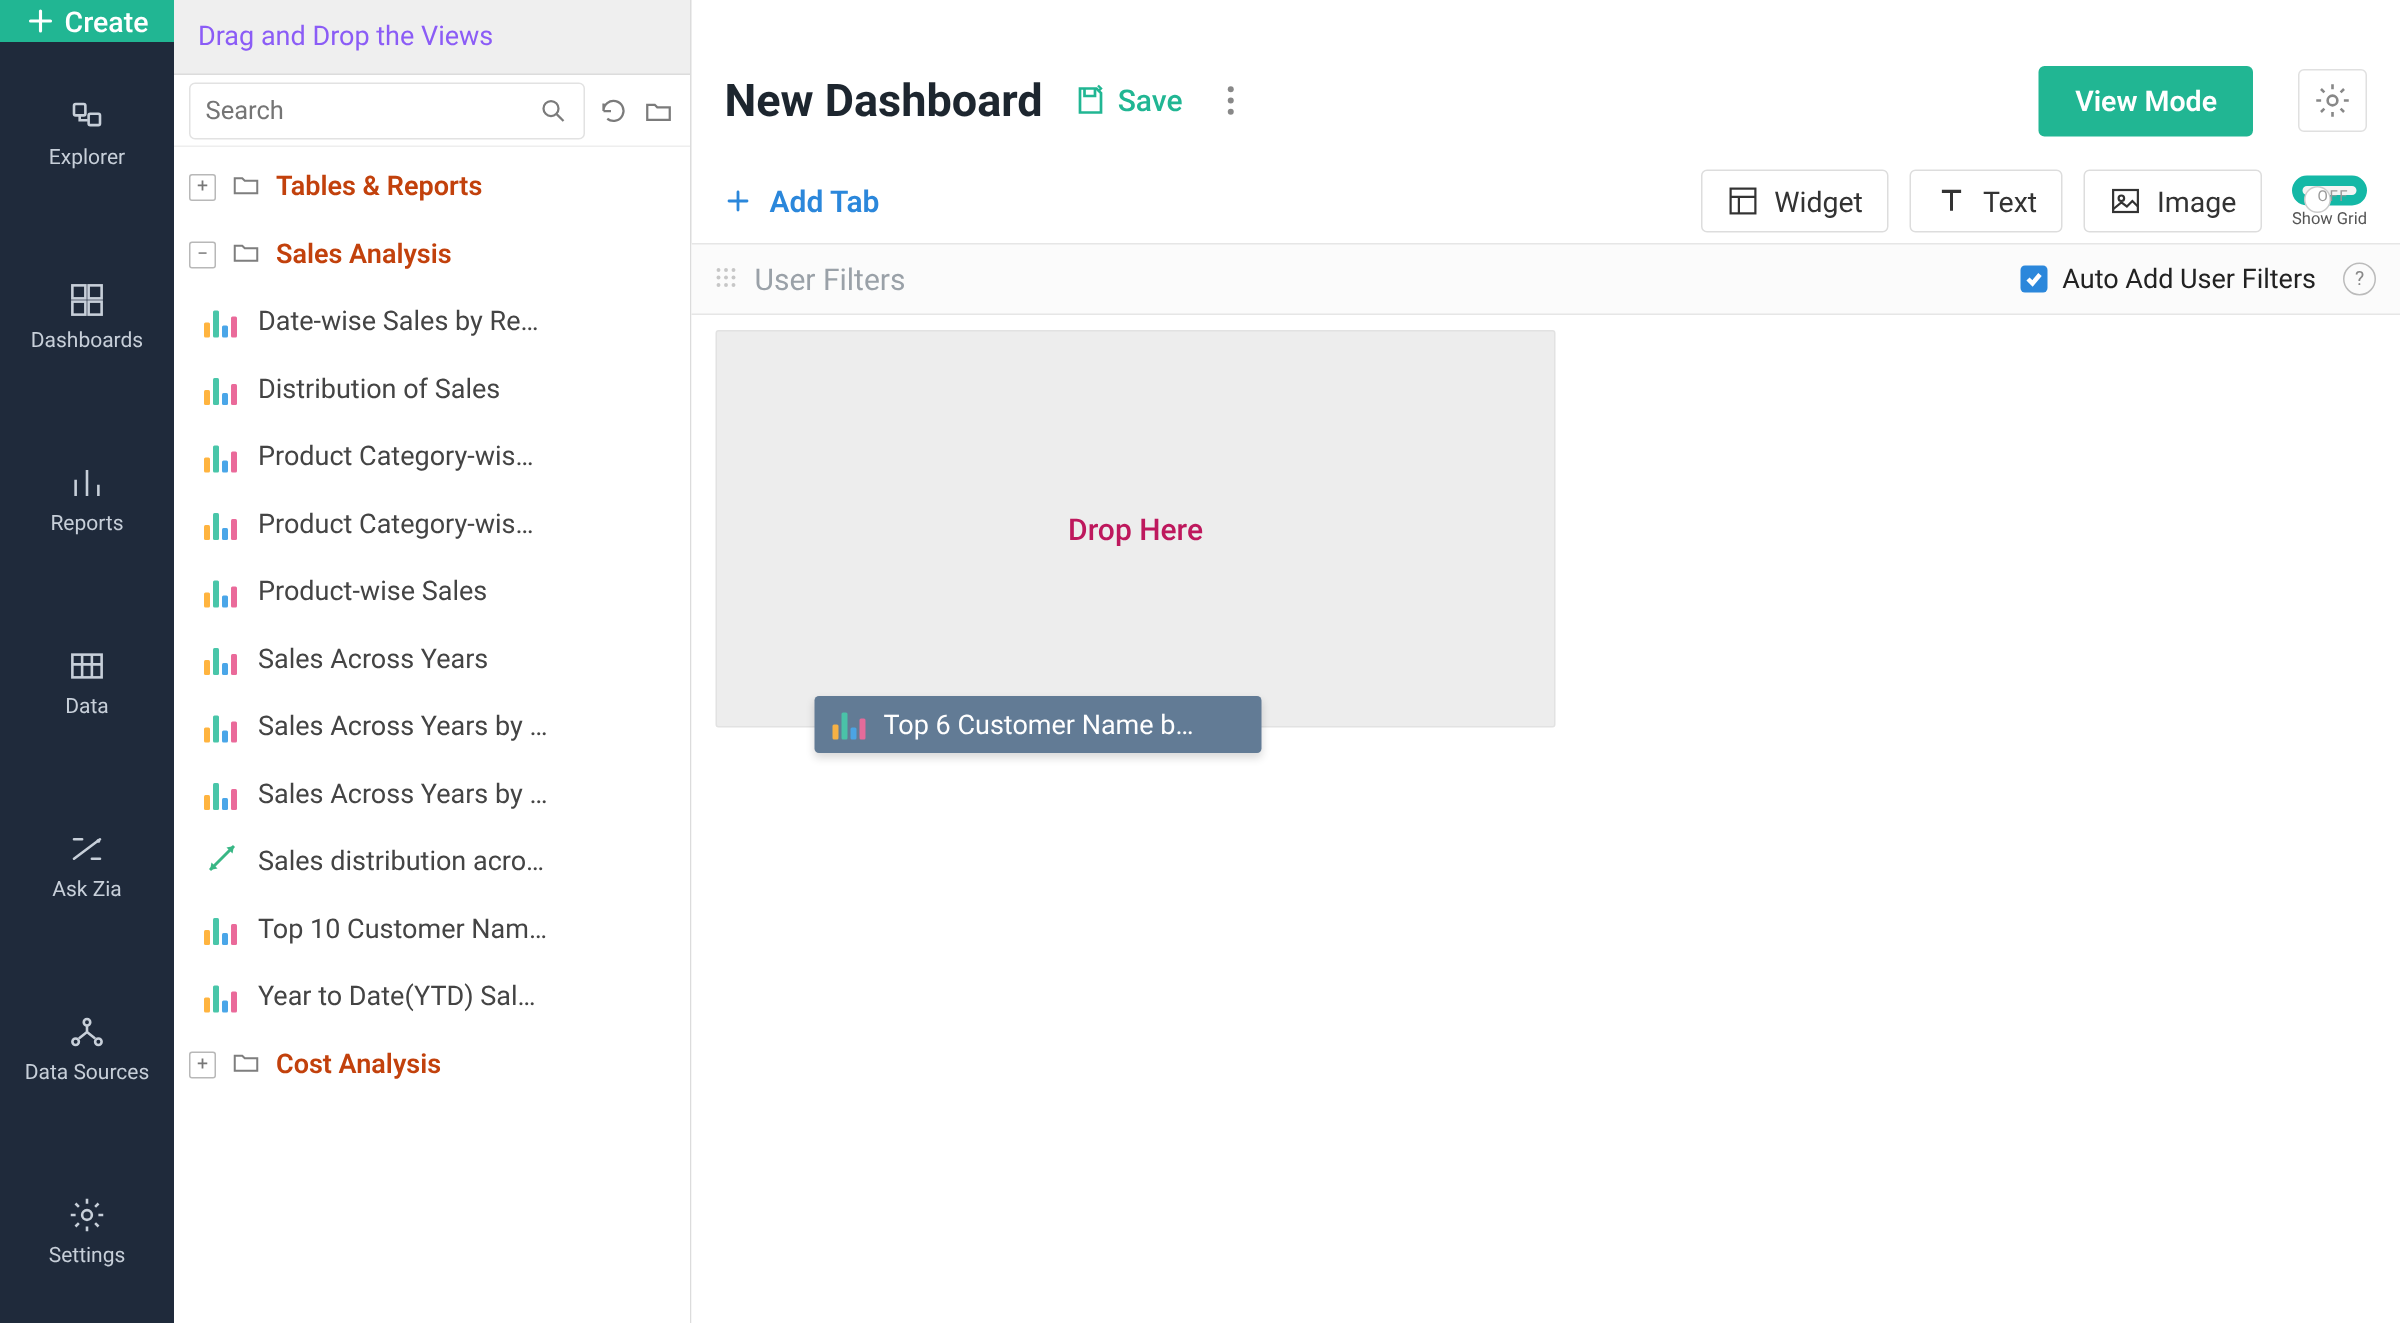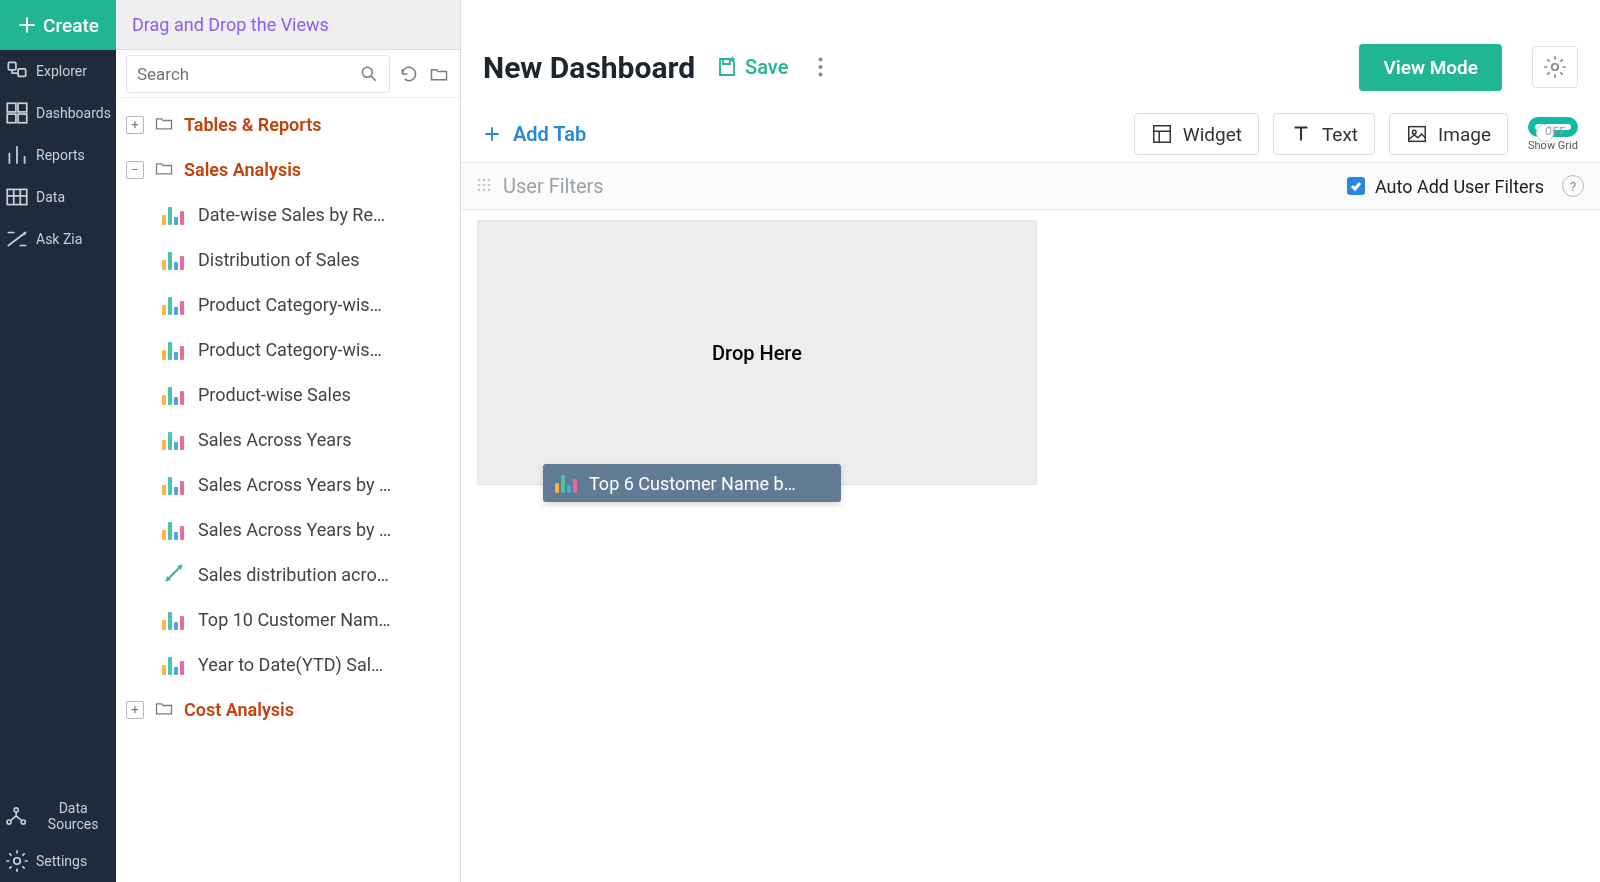--- a/index.html
+++ b/index.html
@@ -3,40 +3,40 @@
 <meta charset="utf-8">
 <style>
 * { box-sizing: border-box; margin: 0; padding: 0; font-family: -apple-system, BlinkMacSystemFont, "Segoe UI", Roboto, "Helvetica Neue", Arial, sans-serif; }
 body { width:1600px; height:882px; overflow:hidden; background:#fff; color:#333; }
 .app { display:flex; height:100%; }
 
 
 .nav-rail { width:116px; background:#1f2a3b; display:flex; flex-direction:column; align-items:stretch; color:#d8dde3; }
 .create-btn { background:#21b693; color:#fff; height:50px; display:flex; align-items:center; justify-content:center; gap:6px; font-size:19px; font-weight:500; cursor:pointer; }
 .create-btn svg { width:20px; height:20px; }
-.nav-item { display:flex; align-items:center; gap:6px; padding:8px 4px; font-size:14px; color:#c7cfd9; cursor:pointer; }
+.nav-item { display:flex; flex-direction:column; align-items:center; gap:6px; padding:37px 4px; font-size:14px; color:#c7cfd9; cursor:pointer; }
 .nav-item svg { width:26px; height:26px; stroke:#c7cfd9; fill:none; stroke-width:1.6; }
 .nav-rail .spacer { flex:1; }
 .nav-rail .bottom { }
 
 
 .tree-panel { width:345px; border-right:1px solid #dcdcdc; display:flex; flex-direction:column; background:#fff; }
 .tree-header { height:50px; background:#efefef; border-bottom:1px solid #dcdcdc; display:flex; align-items:center; padding:0 16px; color:#8b5cf6; font-size:18px; }
 .tree-toolbar { height:48px; display:flex; align-items:center; gap:8px; padding:0 10px; border-bottom:1px solid #eee; }
 .search-wrap { flex:1; display:flex; align-items:center; border:1px solid #e2e2e2; border-radius:4px; height:38px; padding:0 10px; }
 .search-wrap input { border:0; outline:0; flex:1; font-size:17px; color:#ef4444; background:transparent; }
 .search-wrap svg, .tool-icon svg { width:20px; height:20px; stroke:#7b7b7b; fill:none; stroke-width:1.8; }
 .tool-icon { width:28px; height:28px; display:flex; align-items:center; justify-content:center; cursor:pointer; }
 
 .tree { flex:1; overflow:auto; padding-top:4px; }
 .tree-row { display:flex; align-items:center; height:45px; padding-left:10px; gap:10px; cursor:pointer; }
 .tree-row .twisty { width:18px; height:18px; border:1px solid #b8b8b8; display:flex; align-items:center; justify-content:center; font-size:13px; color:#777; line-height:1; border-radius:2px; }
 .tree-row .folder-icon svg { width:20px; height:20px; stroke:#7e7e7e; fill:none; stroke-width:1.6; }
 .tree-row .label { font-size:18px; color:#c2410c; font-weight:600; white-space:nowrap; overflow:hidden; text-overflow:ellipsis; }
-.tree-leaf { display:flex; align-items:center; height:45px; padding-left:46px; gap:12px; cursor:pointer; font-size:18px; color:#444; }
+.tree-leaf { display:flex; align-items:center; height:45px; padding-left:20px; gap:12px; cursor:pointer; font-size:18px; color:#444; }
 .tree-leaf .label { white-space:nowrap; overflow:hidden; text-overflow:ellipsis; max-width:230px; }
 .chart-icon { width:24px; height:20px; display:flex; align-items:flex-end; gap:2px; }
 .chart-icon span { width:4px; border-radius:1px; }
 .ci-a{height:10px;background:#ffb43f;} .ci-b{height:18px;background:#49c6a9;} .ci-c{height:8px;background:#4aa6e8;} .ci-d{height:14px;background:#ea6a9a;}
 .scatter-icon svg{width:24px;height:24px;}
 
 
 .main { flex:1; display:flex; flex-direction:column;margin-top:28px; }
 .main-header { height:78px; display:flex; align-items:center; padding:0 22px; gap:20px; }
 .dash-title { font-size:30px; font-weight:700; color:#1d262f; }
@@ -64,21 +64,21 @@
 .filter-bar { height:48px; border-top:1px solid #e6e6e6; border-bottom:1px solid #e6e6e6; display:flex; align-items:center; padding:0 16px; gap:12px; background:#fbfbfb; }
 .grip svg{width:14px;height:14px;fill:#c7c7c7;}
 .filter-bar .uflabel { font-size:20px; color:#9aa1a8; flex:0 0 auto; }
 .filter-bar .spacer{flex:1;}
 .auto-filter { display:flex; align-items:center; gap:10px; font-size:18px; color:#222; }
 .cbx { width:18px; height:18px; border-radius:3px; background:#2b87db; display:flex; align-items:center; justify-content:center; }
 .cbx svg{width:12px;height:12px;stroke:#fff;stroke-width:3;fill:none;}
 .help { width:22px;height:22px;border:1px solid #bbb;border-radius:50%;display:flex;align-items:center;justify-content:center;font-size:13px;color:#888;margin-left:8px;}
 
 .canvas { flex:1; position:relative; background:#fff; padding:10px 16px; }
-.drop-zone { width:560px; height:265px; border:1px solid #e2e2e2; background:#ededed; display:flex; align-items:center; justify-content:center; color:#000000; font-size:20px; font-weight:500; border-radius:2px; }
+.drop-zone { width:560px; height:265px; border:1px solid #e2e2e2; background:#ededed; display:flex; align-items:center; justify-content:center; color:#be185d; font-size:20px; font-weight:500; border-radius:2px; }
 .drag-chip { position:absolute; left:82px; top:254px; width:298px; height:38px; background:#627b95; border-radius:3px; display:flex; align-items:center; gap:10px; padding:0 12px; color:#fff; font-size:18px; box-shadow:0 3px 6px rgba(0,0,0,.15); }
 .drag-chip .chart-icon span{opacity:.95;}
 .drag-chip .label{white-space:nowrap;overflow:hidden;text-overflow:ellipsis;}
 </style>
 </head>
 <body>
 
 <div class="app">
 
   <div class="nav-rail">

